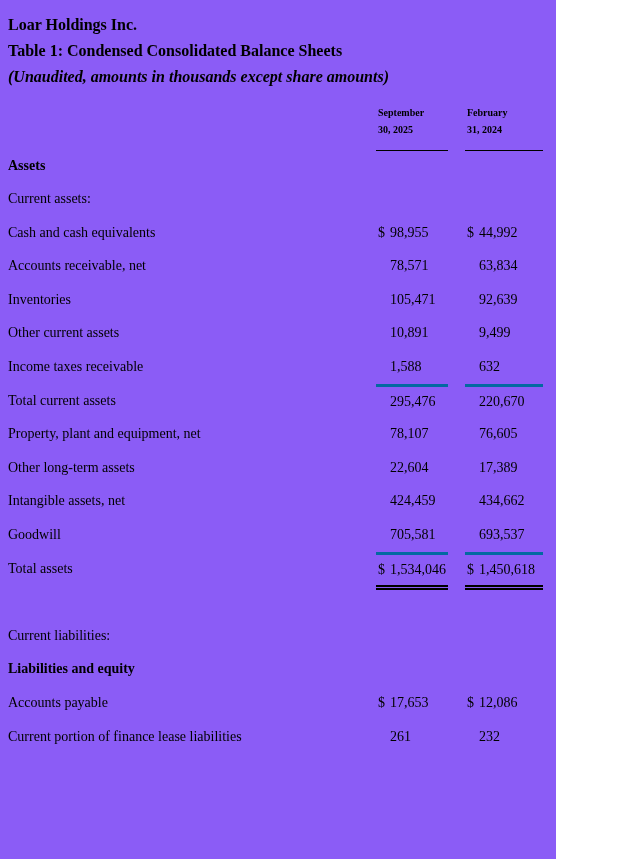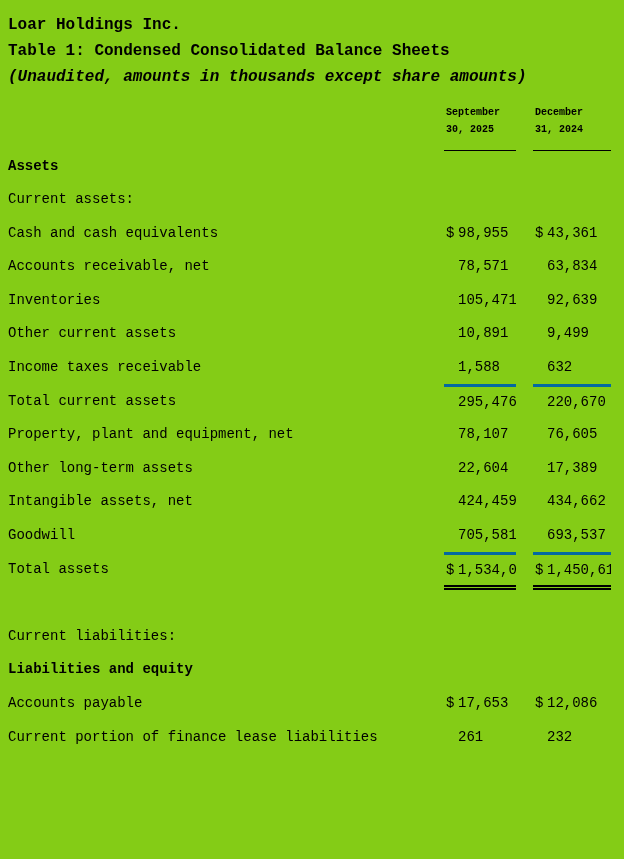--- a/index.html
+++ b/index.html
@@ -1,23 +1,23 @@
 <!DOCTYPE html>
 <html><head>
 <meta charset="utf-8">
 <style>
   * { margin: 0; padding: 0; box-sizing: border-box; }
   html, body { background: #ffffff; }
   .page {
     position: relative;
-    width: 624px;
+    width: 556px;
     height: 859px;
-    background: #84cc16;
+    background: #8b5cf6;
     color: #000000;
-    font-family: Liberation Mono, monospace;
+    font-family: Liberation Serif, serif;
     font-size: 14px;
     padding: 12px 13px 0 8px;
     overflow: hidden;
   }
   .titles { margin-bottom: 0; }
   .titles .t-line {
     font-weight: bold;
     font-size: 16px;
     line-height: 26px;
     white-space: nowrap;
@@ -79,21 +79,21 @@
     </colgroup>
     <thead>
       <tr>
         <th class="h-label"></th>
         <th class="h-amt">
           <div>September</div>
           <div>30, 2025</div>
         </th>
         <th class="h-gap"></th>
         <th class="h-amt">
-          <div>December</div>
+          <div>February</div>
           <div>31, 2024</div>
         </th>
       </tr>
     </thead>
     <tbody id="rows">
         <tr>
           <td class="label section">Assets</td>
           <td class="amt"></td>
           <td class="gap"></td>
           <td class="amt"></td>
@@ -101,21 +101,21 @@
         <tr>
           <td class="label plain">Current assets:</td>
           <td class="amt"></td>
           <td class="gap"></td>
           <td class="amt"></td>
         </tr>
         <tr>
           <td class="label item">Cash and cash equivalents</td>
           <td class="amt"><span class="cur">$</span><span class="val">98,955</span></td>
           <td class="gap"></td>
-          <td class="amt"><span class="cur">$</span><span class="val">43,361</span></td>
+          <td class="amt"><span class="cur">$</span><span class="val">44,992</span></td>
         </tr>
         <tr>
           <td class="label item">Accounts receivable, net</td>
           <td class="amt"><span class="cur"></span><span class="val">78,571</span></td>
           <td class="gap"></td>
           <td class="amt"><span class="cur"></span><span class="val">63,834</span></td>
         </tr>
         <tr>
           <td class="label item">Inventories</td>
           <td class="amt"><span class="cur"></span><span class="val">105,471</span></td>

